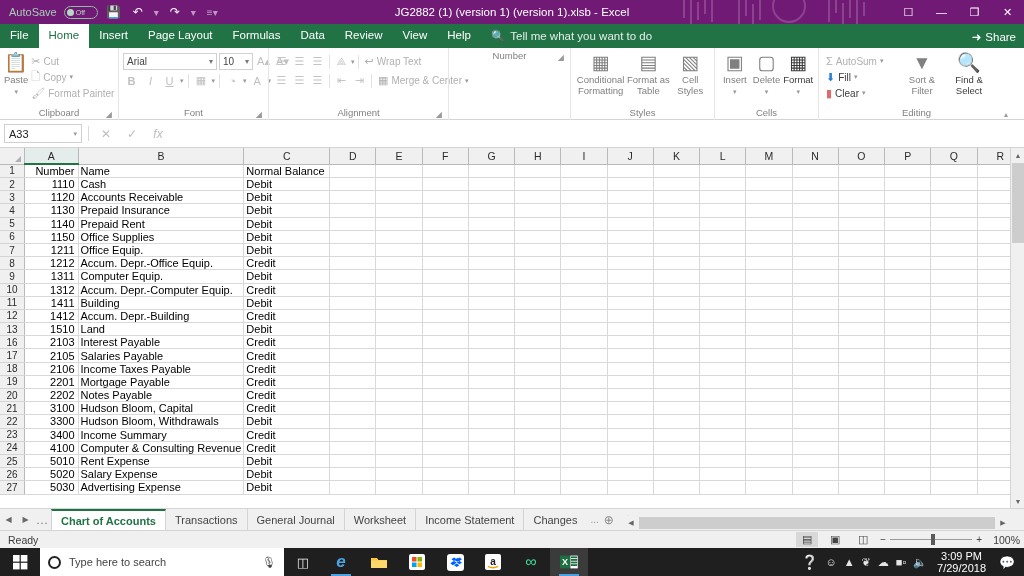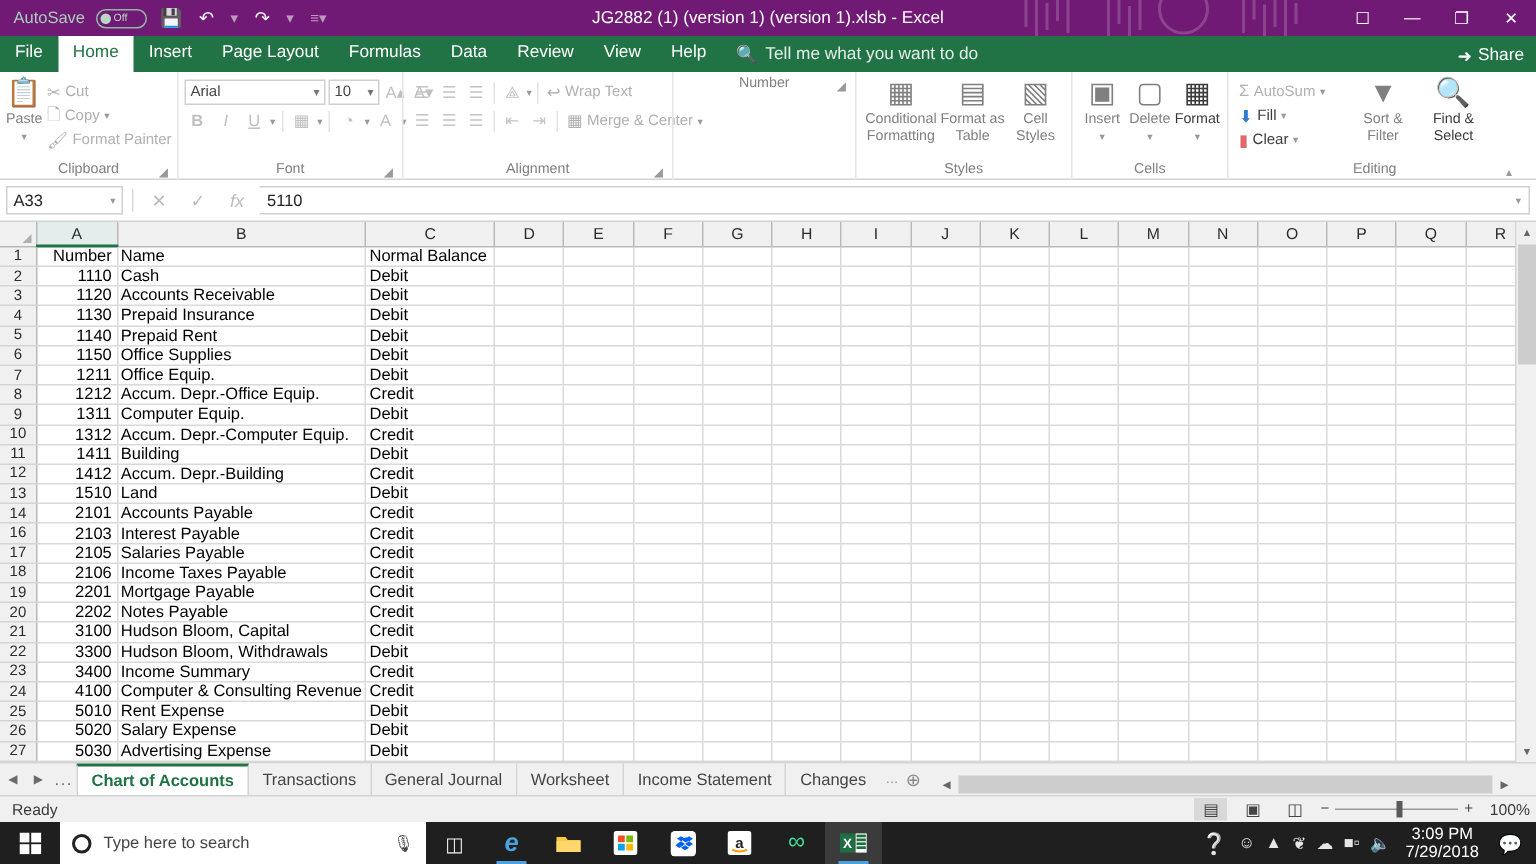--- a/index.html
+++ b/index.html
@@ -481,24 +481,20 @@
     <div class="namebox">
       <span>A33</span>
       <span class="caret">▾</span>
     </div>
     <div class="fb-divider"></div>
     <div class="fb-btn">✕</div>
     <div class="fb-btn">✓</div>
     <div class="fb-btn">
         <i>fx</i>
       </div>
-    <div class="fb-input">
-      <span>5110</span>
-      <span class="caret">▾</span>
-    </div>
   </div>
 
   <div class="gridwrap">
     <table class="grid">
       <thead>
         <tr>
           <th class="corner"></th>
         <th class="colhead sel" style="width: 54px;">A</th>
             <th class="colhead" style="width: 144px;">B</th>
             <th class="colhead" style="width: 86px;">C</th>
@@ -787,41 +783,20 @@
             <td class="cell" style="width: 48px;"></td>
             <td class="cell" style="width: 48px;"></td>
             <td class="cell" style="width: 48px;"></td>
             <td class="cell" style="width: 48px;"></td>
             <td class="cell" style="width: 48px;"></td>
             <td class="cell" style="width: 48px;"></td>
             <td class="cell" style="width: 48px;"></td>
             <td class="cell" style="width: 48px;"></td>
           </tr>
           <tr>
-            <td class="rowhead">14</td>
-            <td class="cell num" style="width: 54px;">2101</td>
-            <td class="cell" style="width: 144px;">Accounts Payable</td>
-            <td class="cell spill" style="width: 86px;">Credit</td>
-            <td class="cell" style="width: 48px;"></td>
-            <td class="cell" style="width: 48px;"></td>
-            <td class="cell" style="width: 48px;"></td>
-            <td class="cell" style="width: 48px;"></td>
-            <td class="cell" style="width: 48px;"></td>
-            <td class="cell" style="width: 48px;"></td>
-            <td class="cell" style="width: 48px;"></td>
-            <td class="cell" style="width: 48px;"></td>
-            <td class="cell" style="width: 48px;"></td>
-            <td class="cell" style="width: 48px;"></td>
-            <td class="cell" style="width: 48px;"></td>
-            <td class="cell" style="width: 48px;"></td>
-            <td class="cell" style="width: 48px;"></td>
-            <td class="cell" style="width: 48px;"></td>
-            <td class="cell" style="width: 48px;"></td>
-          </tr>
-          <tr>
             <td class="rowhead">16</td>
             <td class="cell num" style="width: 54px;">2103</td>
             <td class="cell" style="width: 144px;">Interest Payable</td>
             <td class="cell spill" style="width: 86px;">Credit</td>
             <td class="cell" style="width: 48px;"></td>
             <td class="cell" style="width: 48px;"></td>
             <td class="cell" style="width: 48px;"></td>
             <td class="cell" style="width: 48px;"></td>
             <td class="cell" style="width: 48px;"></td>
             <td class="cell" style="width: 48px;"></td>

